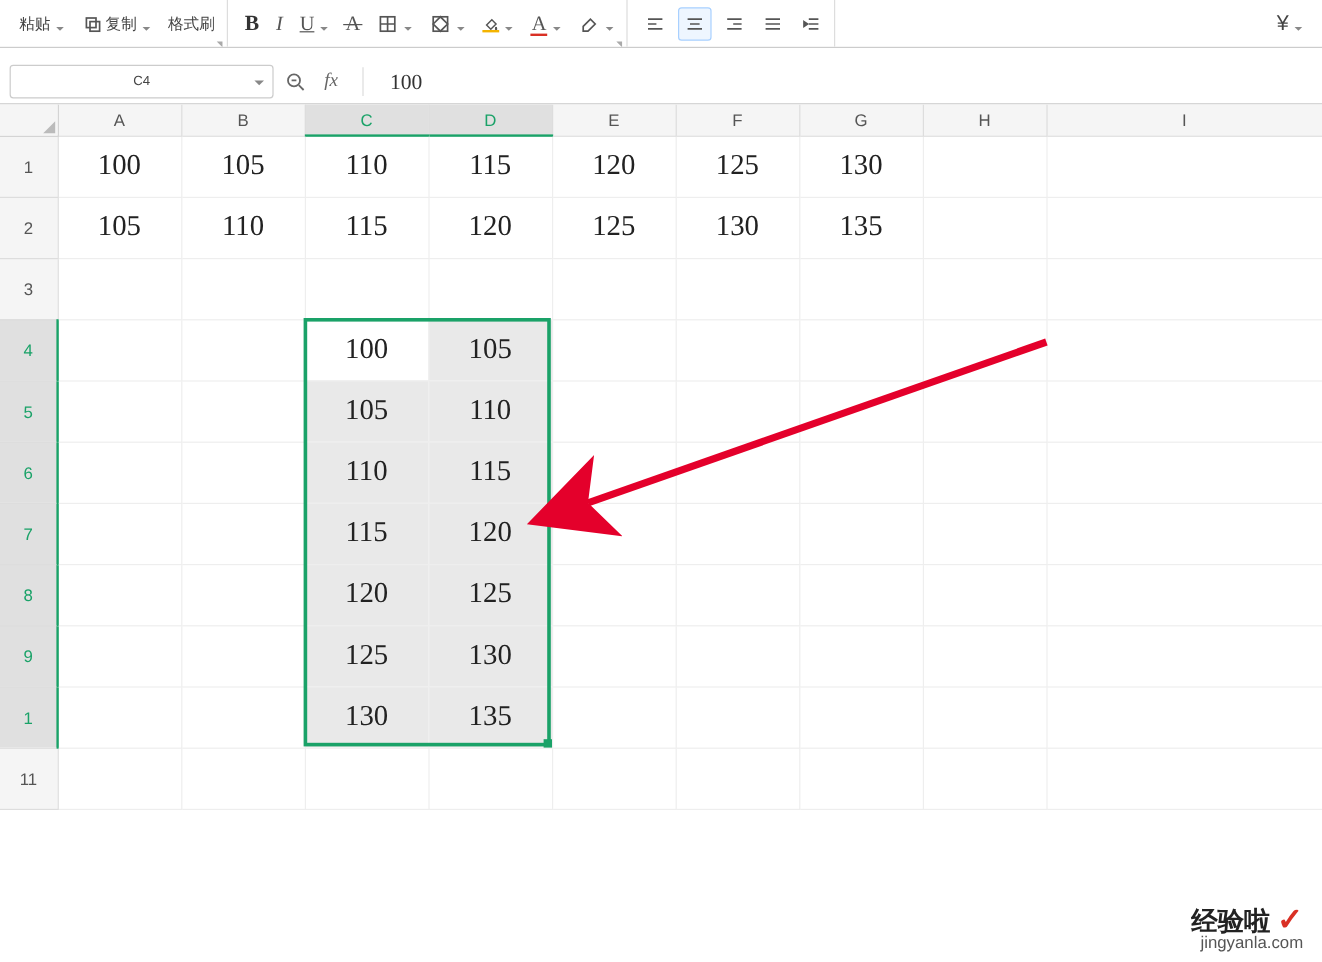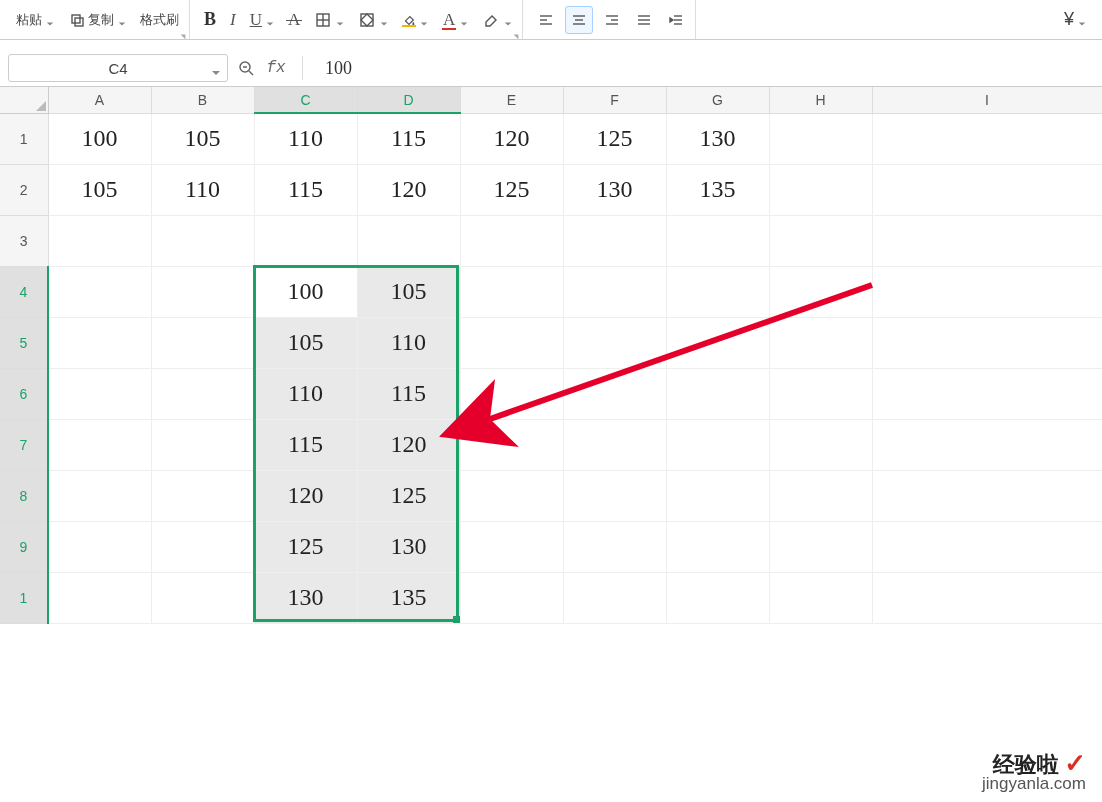--- a/index.html
+++ b/index.html
@@ -29,24 +29,24 @@
   .orange-line { width: 14px; height: 2px; background: #f4b400; margin-top: -2px; }
   .stack { display: flex; flex-direction: column; align-items: center; }
   .toolbar .right-icons { margin-left: auto; }
   .yen { font-size: 18px; color: #444; }
   .dialog-launcher { position: absolute; right: 3px; bottom: 2px; width: 8px; height: 8px; }
   .dialog-launcher svg { width: 8px; height: 8px; fill: #aaa; }
   .tb-wrap { position: relative; display: flex; align-items: center; height: 100%; }
 
   
   .fx-row { display: flex; align-items: center; height: 46px; padding: 14px 8px 4px 8px; gap: 8px; }
-  .name-box { width: 220px; height: 28px; border: 1px solid #ccc; border-radius: 3px; display: flex; align-items: center; padding: 0 10px; font-size: 15px; color: #444; justify-content: center; position: relative; background: #fff; }
+  .name-box { width: 220px; height: 28px; border: 1px solid #ccc; border-radius: 3px; display: flex; align-items: center; padding: 0 10px; font-size: 11px; color: #444; justify-content: center; position: relative; background: #fff; }
   .name-box .dd { position: absolute; right: 6px; top: 9px; }
   .fx-wrap { display: flex; align-items: center; gap: 10px; }
-  .fx-icon { width: 20px; height: 20px; display: flex; align-items: center; justify-content: center; color: #666; font-style: italic; font-family: Liberation Mono, monospace; }
+  .fx-icon { width: 20px; height: 20px; display: flex; align-items: center; justify-content: center; color: #666; font-style: italic; font-family: Liberation Serif, serif; }
   .zoom-icon { width: 20px; height: 20px; display: flex; align-items: center; justify-content: center; }
   .zoom-icon svg { width: 16px; height: 16px; stroke: #666; fill: none; stroke-width: 1.5; }
   .formula-input { flex: 1; font-size: 18px; font-family: "Times New Roman", serif; color: #333; padding: 2px 6px; }
   .fx-divider { width: 1px; height: 24px; background: #ddd; margin: 0 8px; }
 
   
   .grid-wrap { position: relative; width: 1102px; height: 716px; overflow: hidden; border-top: 1px solid #ccc; }
   table.sheet { border-collapse: collapse; table-layout: fixed; width: 1102px; }
   .corner { width: 48px; height: 26px; background: #f5f5f5; border-right: 1px solid #ccc; border-bottom: 1px solid #ccc; position: relative; }
   .corner::after { content: ""; position: absolute; right: 2px; bottom: 2px; width: 0; height: 0; border-left: 10px solid transparent; border-bottom: 10px solid #bbb; }
@@ -67,21 +67,21 @@
     position: absolute; border: 3px solid #1aa268; pointer-events: none;
   }
   .sel-handle { position: absolute; right: -4px; bottom: -4px; width: 7px; height: 7px; background: #1aa268; pointer-events: none; }
 
   
   .arrow-svg { position: absolute; left: 0; top: 0; width: 1102px; height: 716px; pointer-events: none; }
 
   
   .watermark { position: absolute; right: 16px; bottom: 10px; font-size: 22px; font-family: "KaiTi","STKaiti",serif; font-weight: bold; color: #222; text-align: right; line-height: 1; }
   .watermark .chk { color: #d93025; font-size: 26px; }
-  .watermark .sub { font-size: 17px; color: #555; font-family: Arial, sans-serif; font-weight: normal; display: block; margin-top: -2px; }
+  .watermark .sub { font-size: 14px; color: #555; font-family: Arial, sans-serif; font-weight: normal; display: block; margin-top: -2px; }
 </style>
 </head>
 <body>
 
 <div class="toolbar">
 
   <div class="tb-wrap">
     <div class="tb-group">
       <div class="tb-item">
         <span class="tb-text">粘贴</span>
@@ -410,20 +410,32 @@
           <td class="cell"></td>
           <td class="cell"></td>
           <td class="cell selfill">130</td>
           <td class="cell selfill">135</td>
           <td class="cell"></td>
           <td class="cell"></td>
           <td class="cell"></td>
           <td class="cell"></td>
           <td class="cell"></td>
         </tr>
+        <tr class="data-row">
+          <th class="row-hdr" data-row="11">11</th>
+          <td class="cell"></td>
+          <td class="cell"></td>
+          <td class="cell"></td>
+          <td class="cell"></td>
+          <td class="cell"></td>
+          <td class="cell"></td>
+          <td class="cell"></td>
+          <td class="cell"></td>
+          <td class="cell"></td>
+        </tr>
       </tbody>
   </table>
 
   <div id="selection" class="selection" style="left: 253px; top: 178px; width: 206px; height: 357px;">
     <div class="sel-handle"></div>
   </div>
 
   <svg class="arrow-svg">
     <defs>
       <marker id="arrowhead" markerWidth="14" markerHeight="14" refX="3" refY="6" orient="auto">

